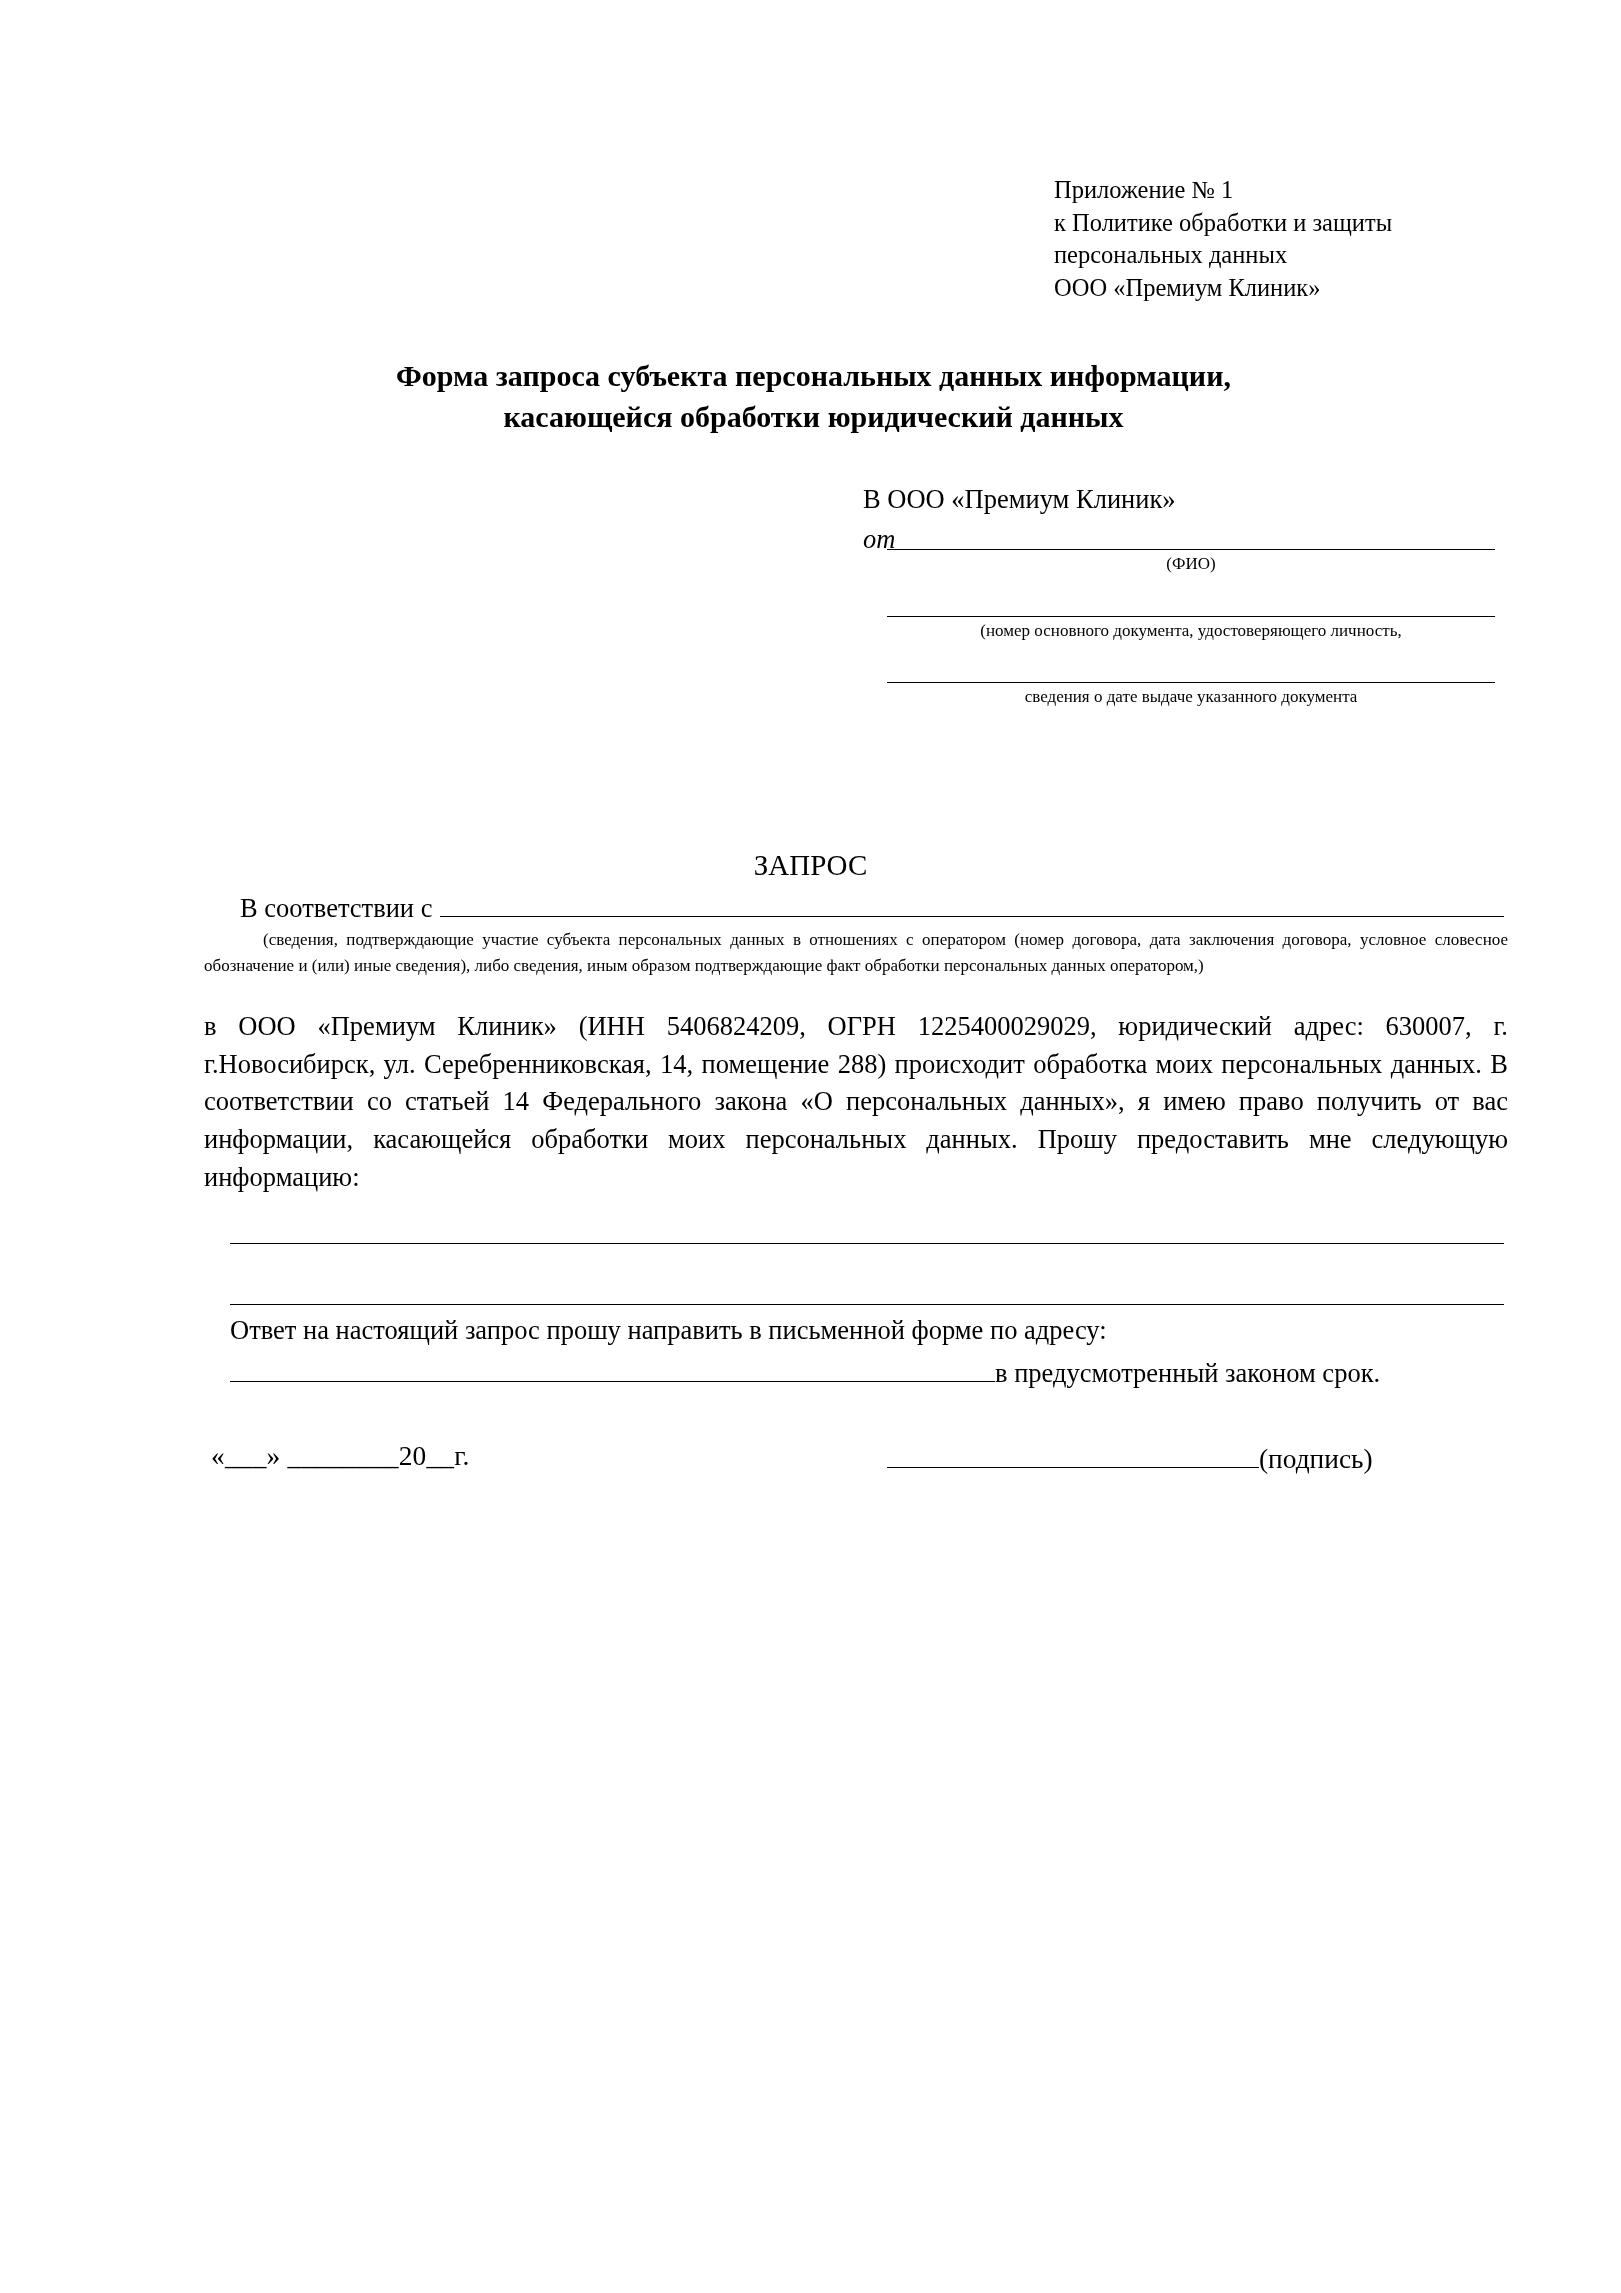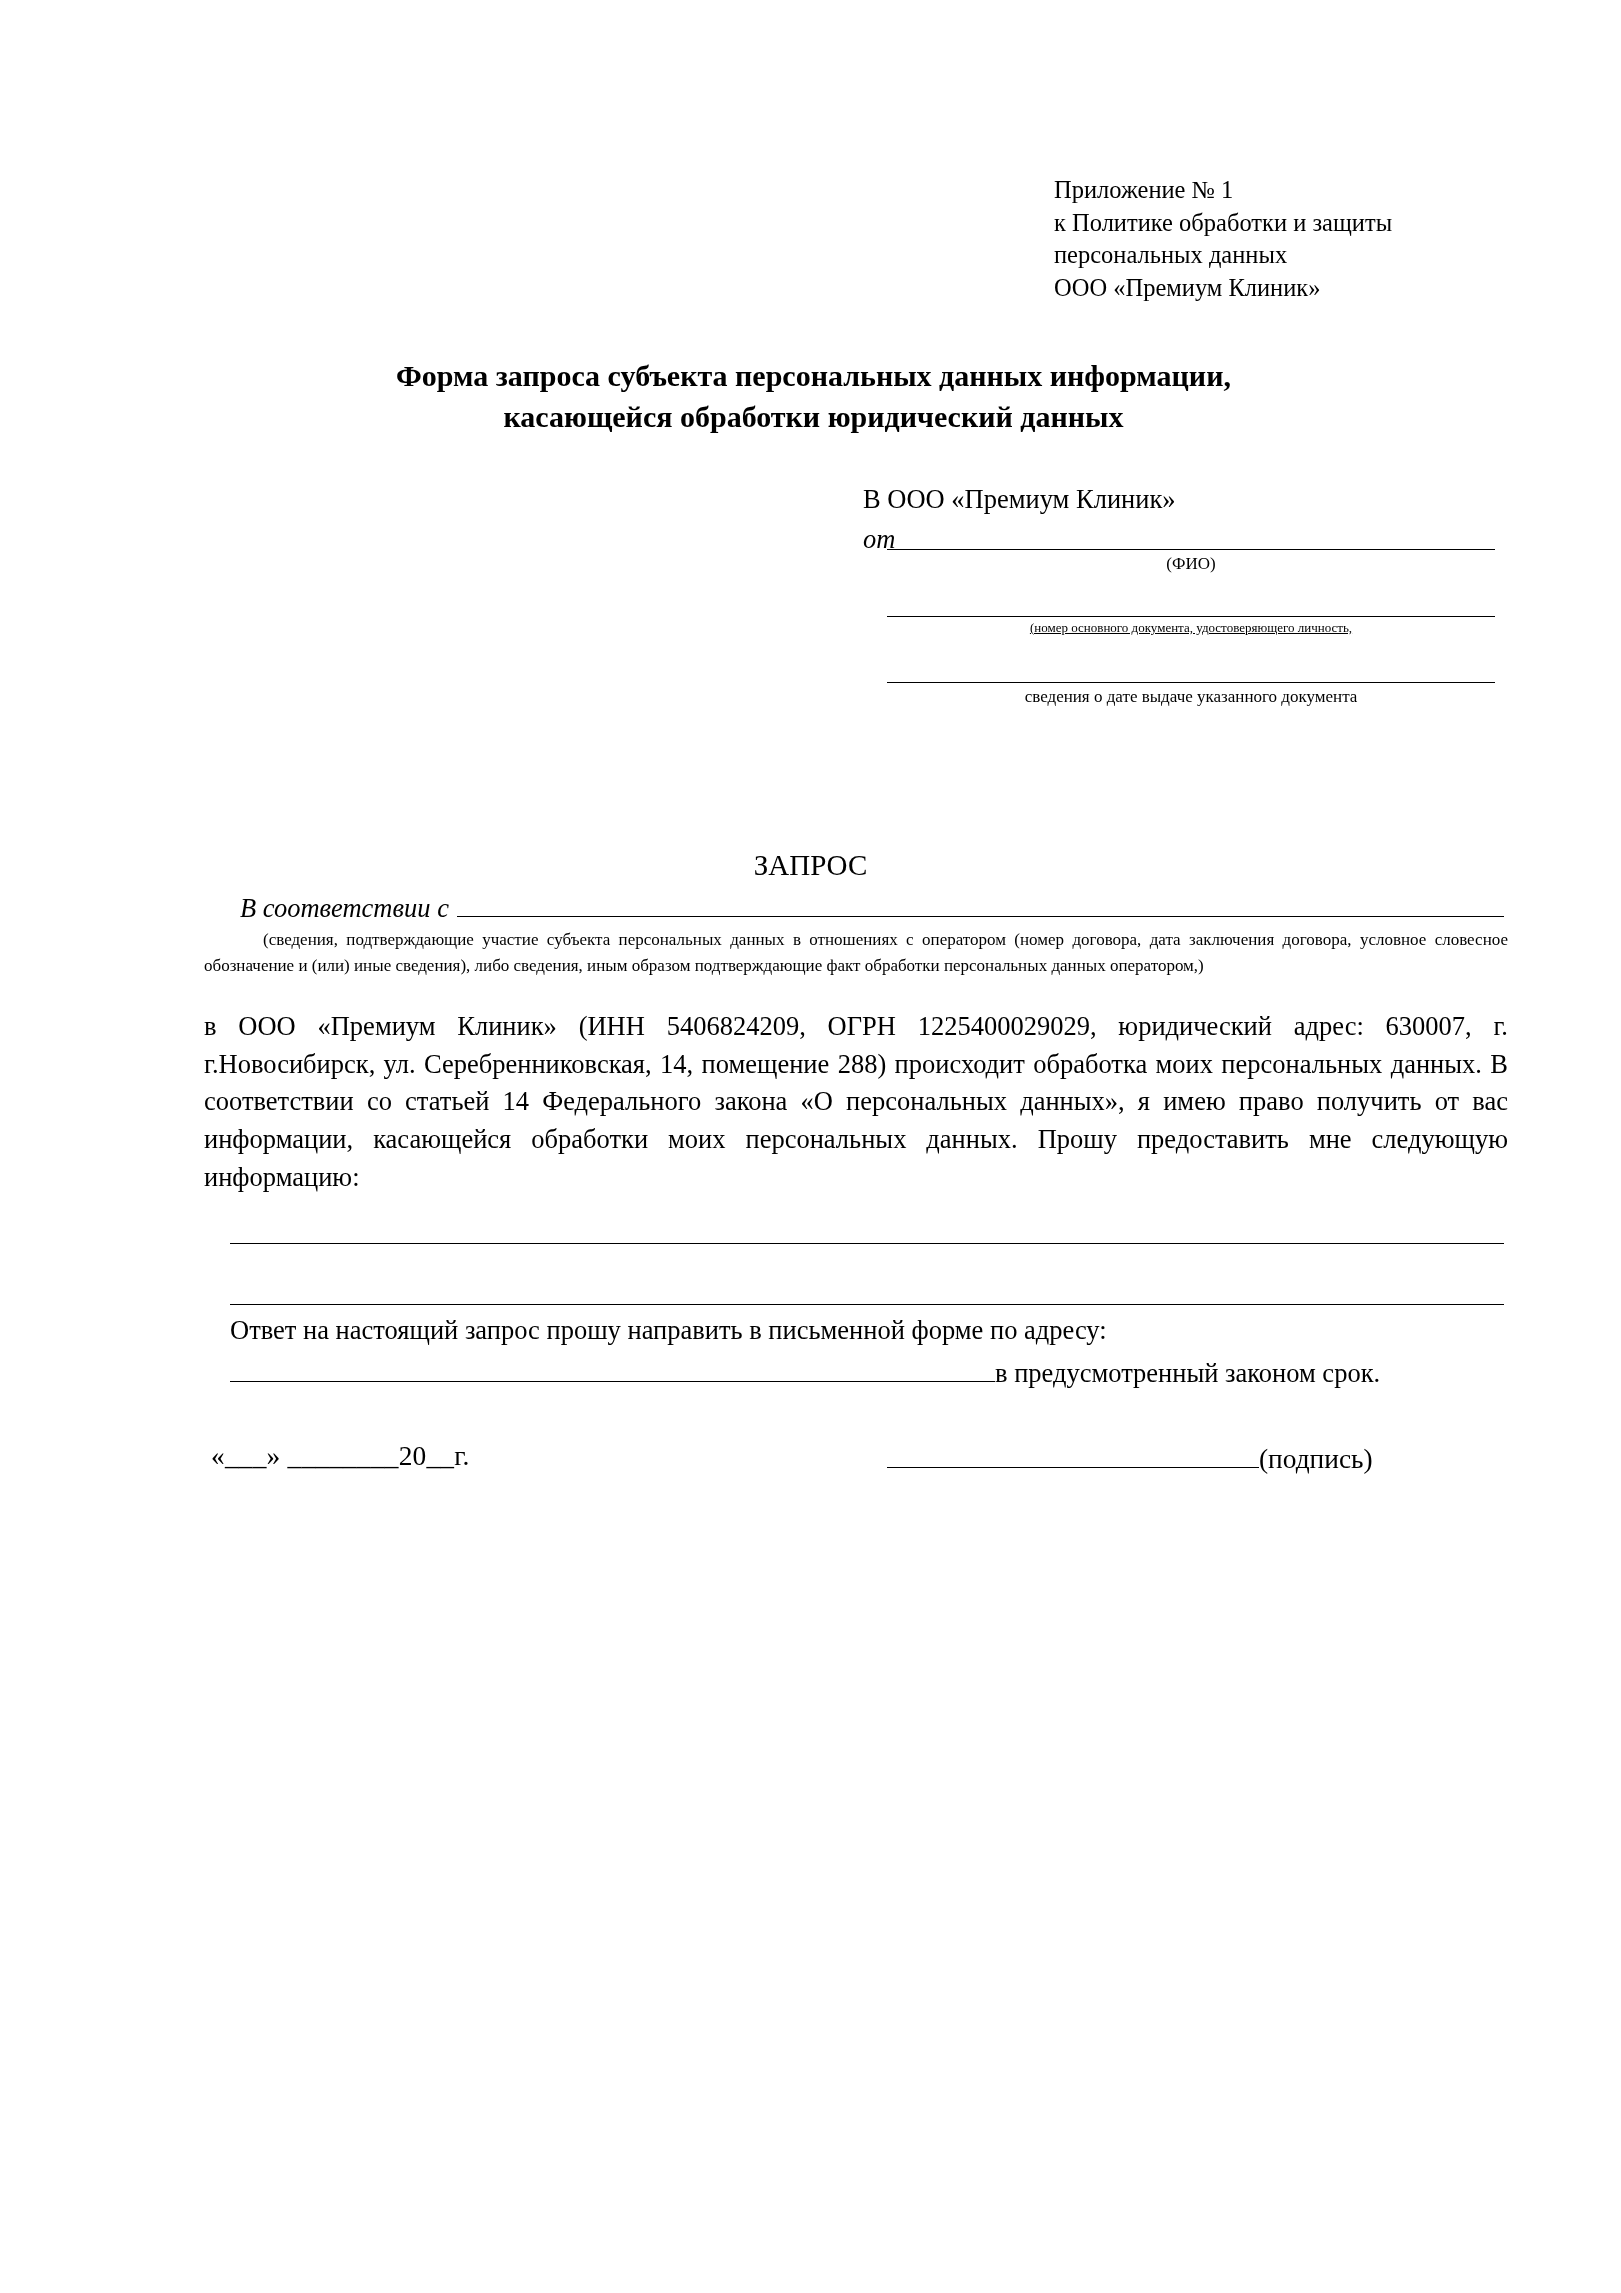--- a/index.html
+++ b/index.html
@@ -73,22 +73,21 @@
     border-bottom: 1.6px solid #000;
     height: 0;
   }
   .ruled .caption {
     text-align: center;
     font-size: 17px;
     line-height: 1.25;
     padding-top: 2.9px;
   }
   .ruled .caption.wide {
-    font-size: 13px;
-    text-decoration: underline;
+    font-size: 17px;
   }
 
   #ruled1 { top: 549px; }
   #ruled2 { top: 616px; }
   #ruled3 { top: 682px; }
   #ruled4 { top: 747px; }
 
   
   .request-heading {
     position: absolute;
@@ -102,21 +101,21 @@
   
   .accordance-row {
     position: absolute;
     left: 240px;
     top: 890px;
     width: 1264px;
     font-size: 26.5px;
     display: flex;
     align-items: baseline;
   }
-  .accordance-row .label { white-space: nowrap; font-style: italic; }
+  .accordance-row .label { white-space: nowrap; }
   .accordance-row .fill {
     flex: 1;
     border-bottom: 1.6px solid #000;
     margin-left: 7.8px;
     height: 25.5px;
   }
 
   .small-note {
     position: absolute;
     left: 204px;

